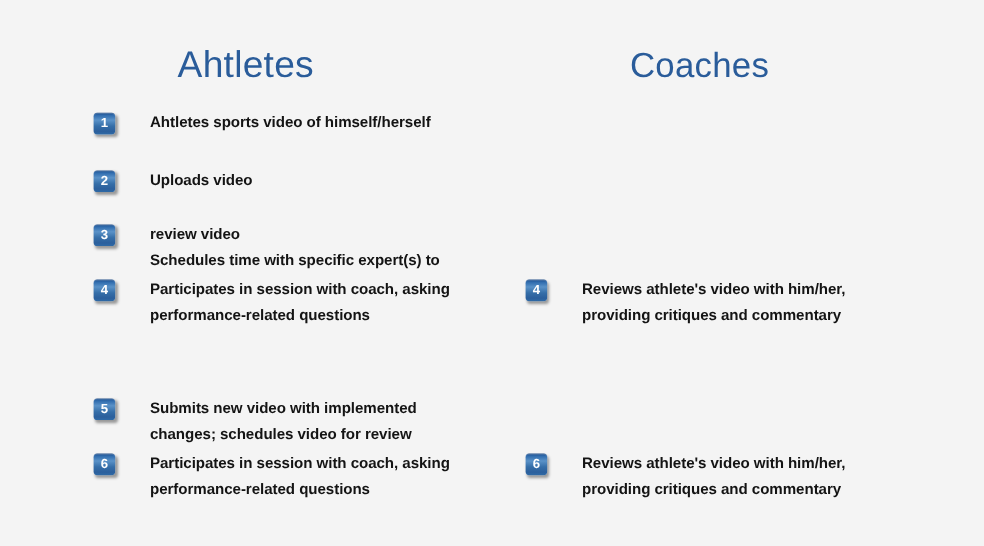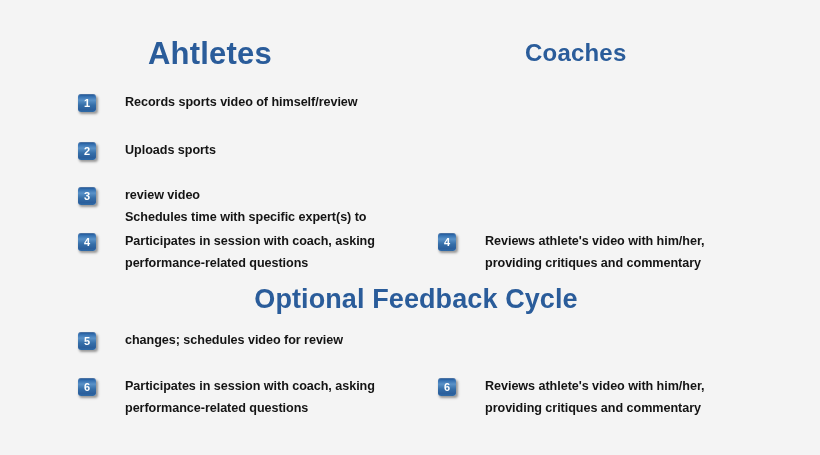--- a/index.html
+++ b/index.html
@@ -18,34 +18,34 @@
 
   #diagram {
     position: absolute;
     inset: 0;
   }
 
   
   .col-heading {
     position: absolute;
     font-family: "Liberation Sans", sans-serif;
-    font-weight: bold;
+    font-weight: normal;
     color: #2a5c9a;
     letter-spacing: 0.2px;
     white-space: nowrap;
   }
   #heading-athletes {
     left: 148px;
     top: 36px;
     font-size: 31px;
   }
   #heading-coaches {
     left: 525px;
     top: 39px;
-    font-size: 24px;
+    font-size: 29px;
   }
 
   
   #heading-optional-cycle {
     position: absolute;
     left: 0;
     right: 0;
     top: 284px;
     text-align: center;
     padding-left: 12px;
@@ -118,28 +118,28 @@
 
 <div id="diagram">
 
   <div class="col-heading" id="heading-athletes">Ahtletes</div>
 
   <div class="col-heading" id="heading-coaches">Coaches</div>
 
   <div class="step col-left" id="step-a1">
     <div class="badge">1</div>
     <div class="step-text">
-      <span class="line">Records sports video of himself/review</span>
+      <span class="line">Ahtletes sports video of himself/herself</span>
     </div>
   </div>
 
   <div class="step col-left" id="step-a2">
     <div class="badge">2</div>
     <div class="step-text">
-      <span class="line">Uploads sports</span>
+      <span class="line">Uploads video</span>
     </div>
   </div>
 
   <div class="step col-left" id="step-a3">
     <div class="badge">3</div>
     <div class="step-text">
       <span class="line">review video</span>
       <span class="line">Schedules time with specific expert(s) to</span>
     </div>
   </div>
@@ -153,25 +153,25 @@
   </div>
 
   <div class="step col-right" id="step-b4">
     <div class="badge">4</div>
     <div class="step-text">
       <span class="line">Reviews athlete's video with him/her,</span>
       <span class="line">providing critiques and commentary</span>
     </div>
   </div>
 
-  <div id="heading-optional-cycle">Optional Feedback Cycle</div>
 
   <div class="step col-left" id="step-a5">
     <div class="badge">5</div>
     <div class="step-text">
+      <span class="line">Submits new video with implemented</span>
       <span class="line">changes; schedules video for review</span>
     </div>
   </div>
 
   <div class="step col-left" id="step-a6">
     <div class="badge">6</div>
     <div class="step-text">
       <span class="line">Participates in session with coach, asking</span>
       <span class="line">performance-related questions</span>
     </div>

